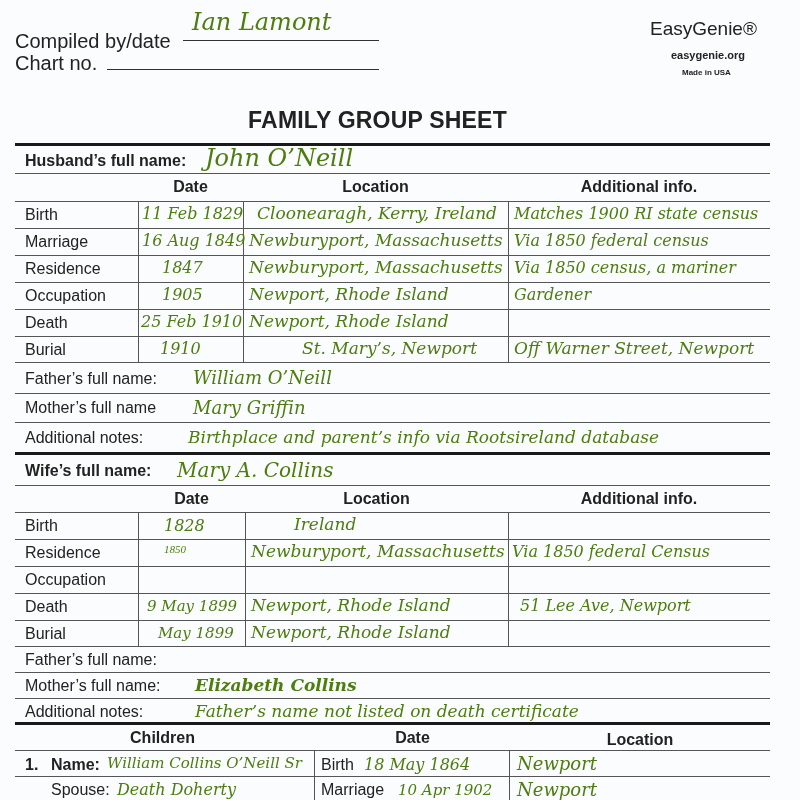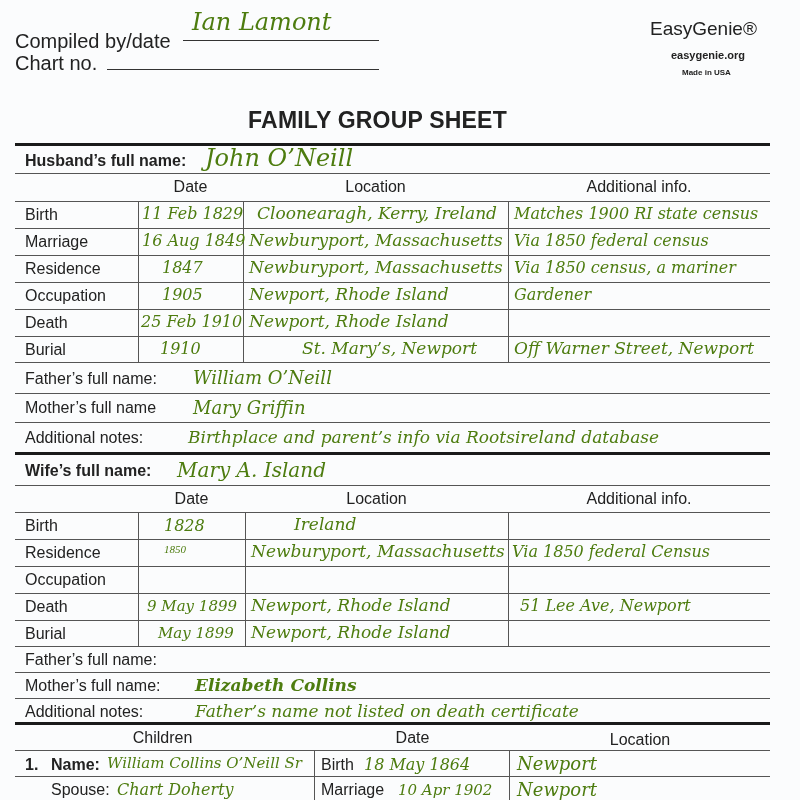--- a/index.html
+++ b/index.html
@@ -20,21 +20,21 @@
   .uline { position:absolute; height:1px; background:#333; }
   .brand-name { font-size:19px; color:#222; }
   .brand-url { font-size:11px; font-weight:bold; color:#222; }
   .brand-made { font-size:8px; font-weight:bold; color:#222; }
   .title { font-size:23px; font-weight:bold; color:#222; letter-spacing:0.2px; }
   .thick { position:absolute; left:15px; width:755px; height:3px; background:#1a1a1a; }
   .thin { position:absolute; left:15px; width:755px; height:1px; background:#555; }
   .vline { position:absolute; width:1px; background:#555; }
   .lbl { position:absolute; font-size:16px; color:#222; white-space:nowrap; }
   .lbl-b { font-weight:bold; }
-  .colhdr { position:absolute; font-size:16px; color:#222; text-align:center; }
+  .colhdr { position:absolute; font-size:16px; color:#222; text-align:center;font-weight:bold; }
   .cell { position:absolute; font-size:17px; }
 </style>
 </head>
 <body>
 
 <div class="abs hdr-label" style="left:15px;top:18px;margin-top:12px;">Compiled by/date</div>
 <div class="abs hand" style="left:192px;top:8px;font-size:24px;">Ian Lamont</div>
 <div class="uline" style="left:183px;top:40px;width:196px;"></div>
 
 <div class="abs hdr-label" style="left:15px;top:52px;">Chart no.</div>
@@ -110,21 +110,21 @@
 
 <div class="lbl" style="left:25px;top:399px;">Mother’s full name</div>
 <div class="abs hand" style="left:193px;top:397px;font-size:18px;">Mary Griffin</div>
 <div class="thin" style="top:422px;"></div>
 
 <div class="lbl" style="left:25px;top:429px;">Additional notes:</div>
 <div class="abs hand" style="left:188px;top:427px;font-size:17px;">Birthplace and parent’s info via Rootsireland database</div>
 
 <div class="thick" style="top:452px;"></div>
 <div class="lbl lbl-b" style="left:25px;top:462px;">Wife’s full name:</div>
-<div class="abs hand" style="left:177px;top:458px;font-size:20px;">Mary A. Island</div>
+<div class="abs hand" style="left:177px;top:458px;font-size:20px;">Mary A. Collins</div>
 <div class="thin" style="top:485px;"></div>
 
 <div class="colhdr" style="left:138px;width:107px;top:490px;">Date</div>
 <div class="colhdr" style="left:245px;width:263px;top:490px;">Location</div>
 <div class="colhdr" style="left:508px;width:262px;top:490px;">Additional info.</div>
 <div class="thin" style="top:512px;"></div>
 
 <div class="vline" style="left:138px;top:512px;height:134px;"></div>
 <div class="vline" style="left:245px;top:512px;height:134px;"></div>
 <div class="vline" style="left:508px;top:512px;height:134px;"></div>
@@ -189,17 +189,17 @@
   <div class="lbl lbl-b" style="left:25px;top:756px;">1.</div>
   <div class="lbl lbl-b" style="left:51px;top:756px;">Name:</div>
   <div class="cell hand" style="left:107px;top:754px;font-size:15px;">William Collins O’Neill Sr</div>
   <div class="lbl" style="left:321px;top:756px;">Birth</div>
   <div class="cell hand" style="left:364px;top:755px;font-size:16px;">18 May 1864</div>
   <div class="cell hand" style="left:517px;top:753px;font-size:18px;">Newport</div>
 </div>
 <div class="thin" style="top:776px;"></div>
 <div>
   <div class="lbl" style="left:51px;top:781px;">Spouse:</div>
-  <div class="cell hand" style="left:117px;top:780px;font-size:16px;">Chart Doherty</div>
+  <div class="cell hand" style="left:117px;top:780px;font-size:16px;">Death Doherty</div>
   <div class="lbl" style="left:321px;top:781px;">Marriage</div>
   <div class="cell hand" style="left:398px;top:781px;font-size:15px;">10 Apr 1902</div>
   <div class="cell hand" style="left:517px;top:779px;font-size:18px;">Newport</div>
 </div>
 
 </body></html>

